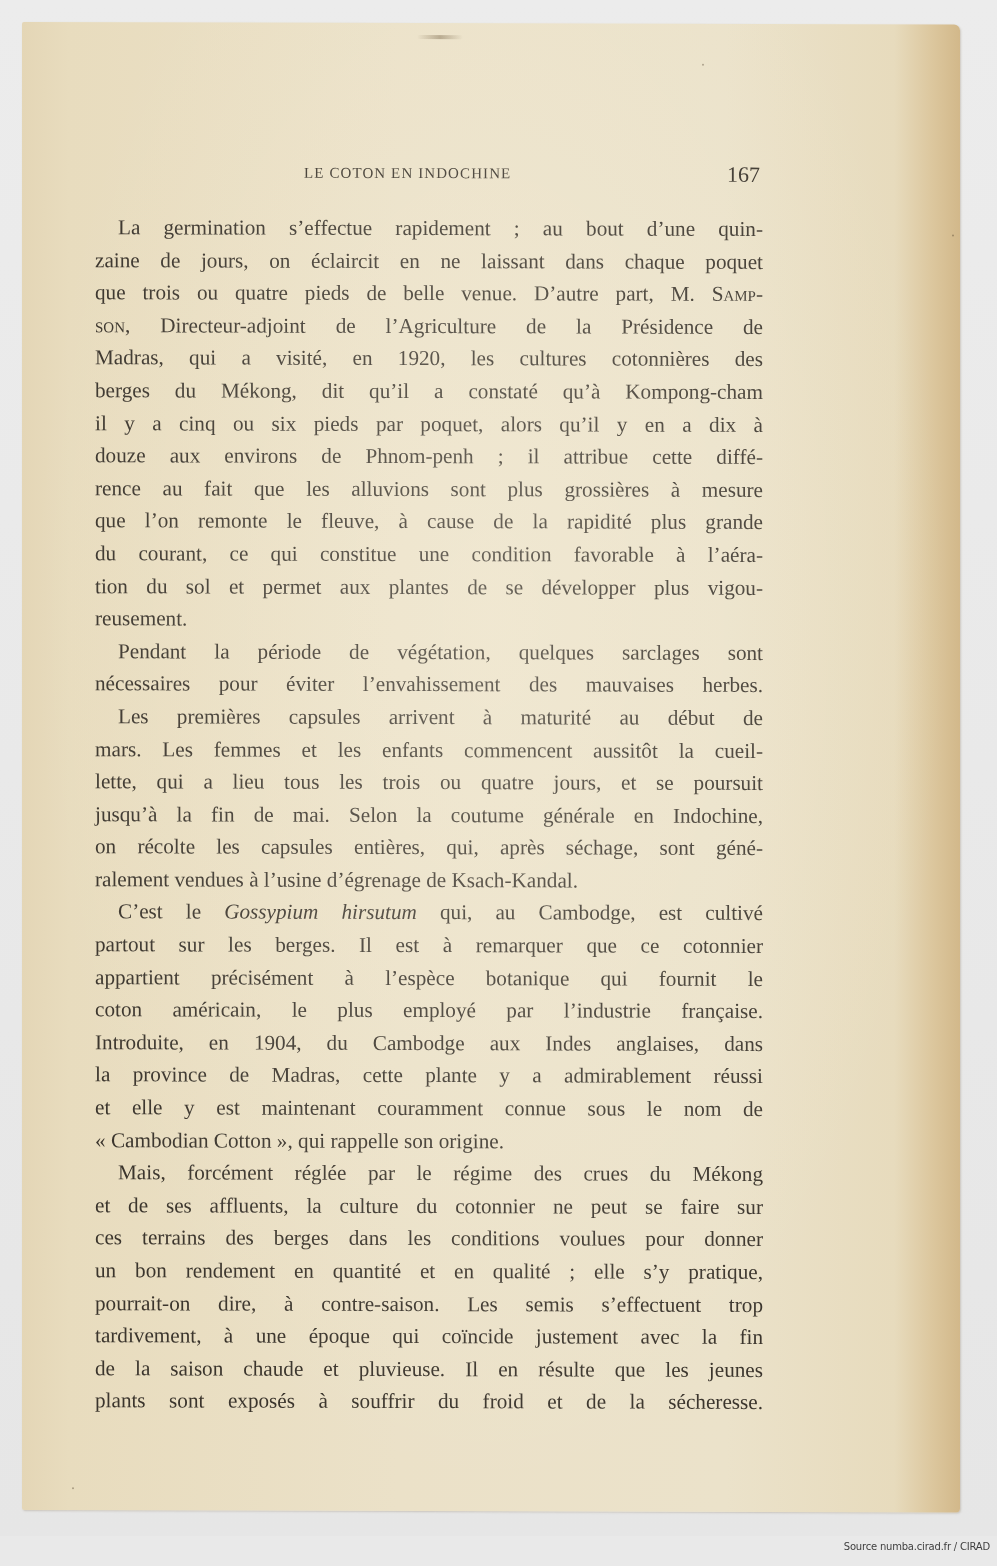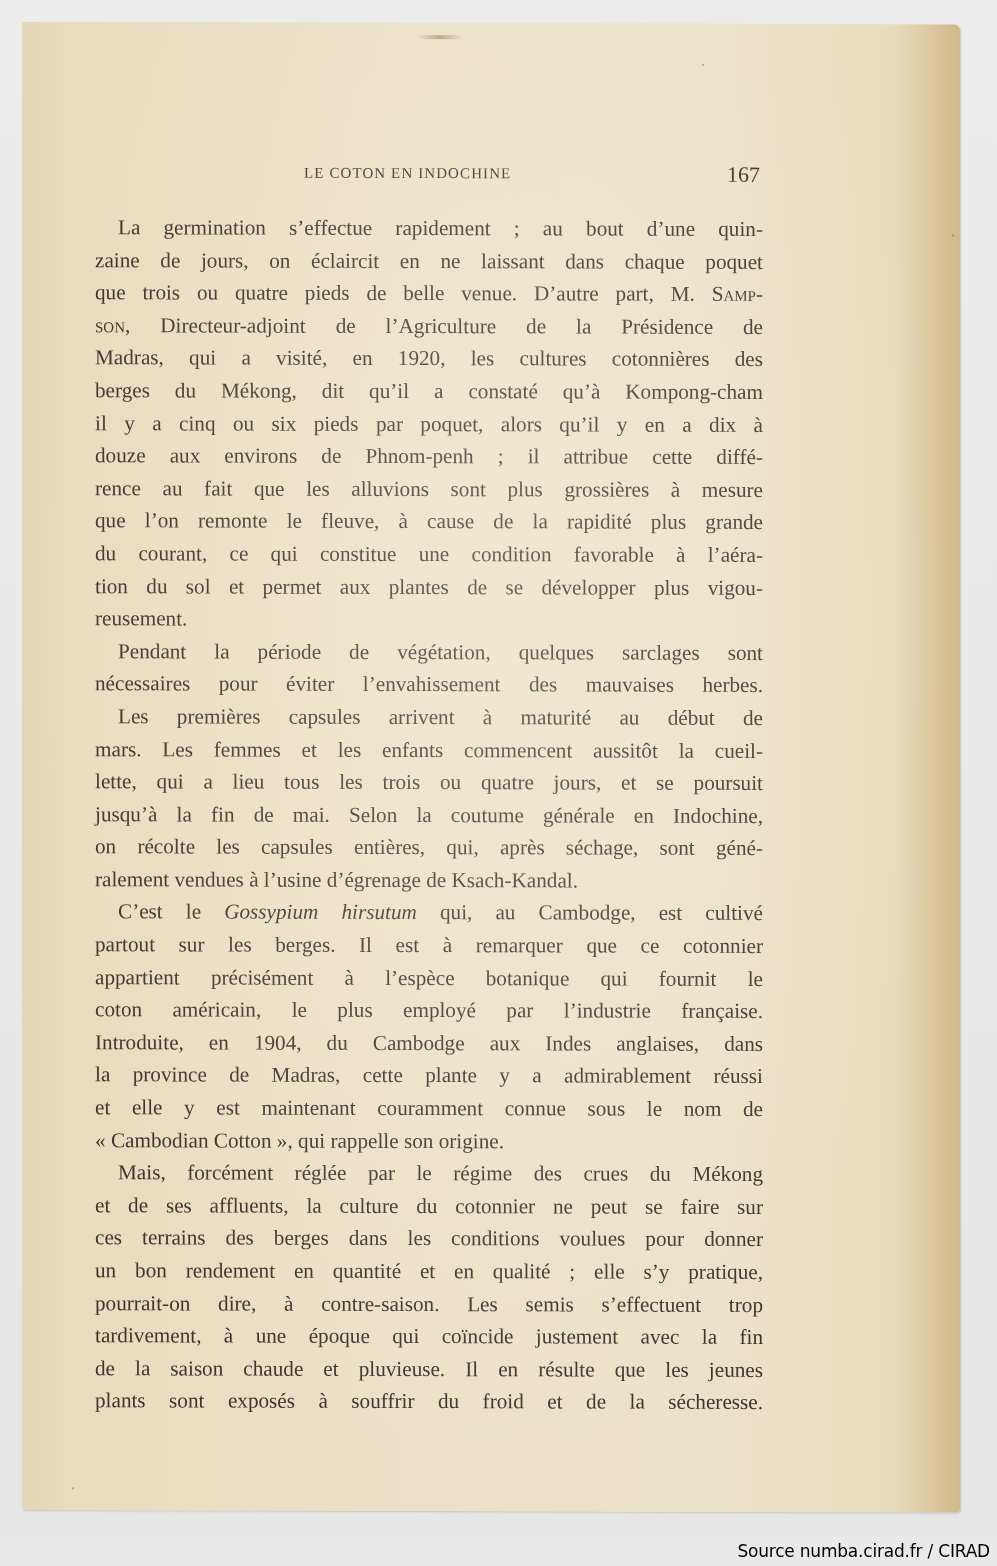--- a/index.html
+++ b/index.html
@@ -104,22 +104,22 @@
       font-variant: small-caps;
     }
     .it {
       font-style: italic;
     }
     .source-credit {
       position: absolute;
       right: 7px;
       top: 1541px;
       font-family: "DejaVu Sans", sans-serif;
-      font-size: 17px;
-      color: #000000;
+      font-size: 10px;
+      color: #404040;
       letter-spacing: -0.2px;
     }
     .speck {
       position: absolute;
       width: 2px; height: 2px;
       border-radius: 50%;
       background: rgba(90,75,55,0.45);
     }
   </style>
 </head>

